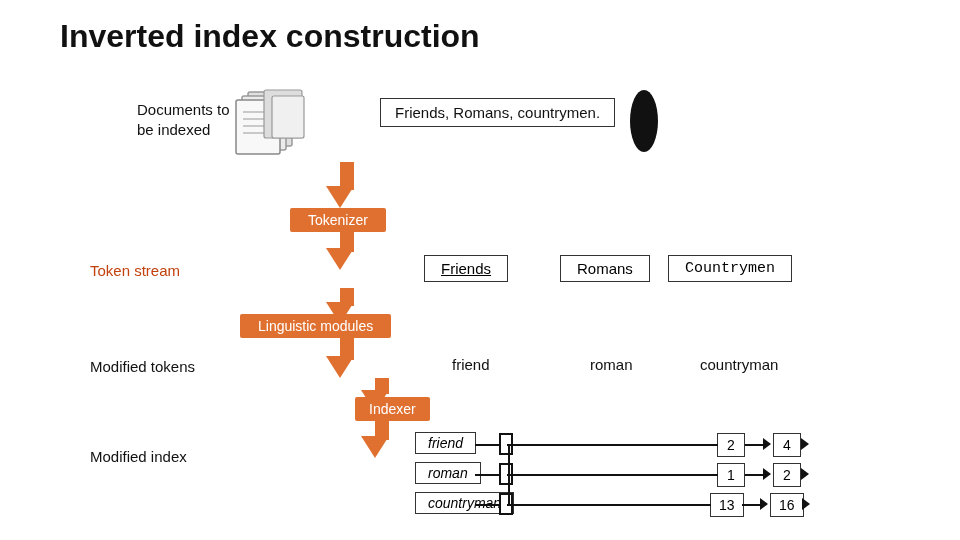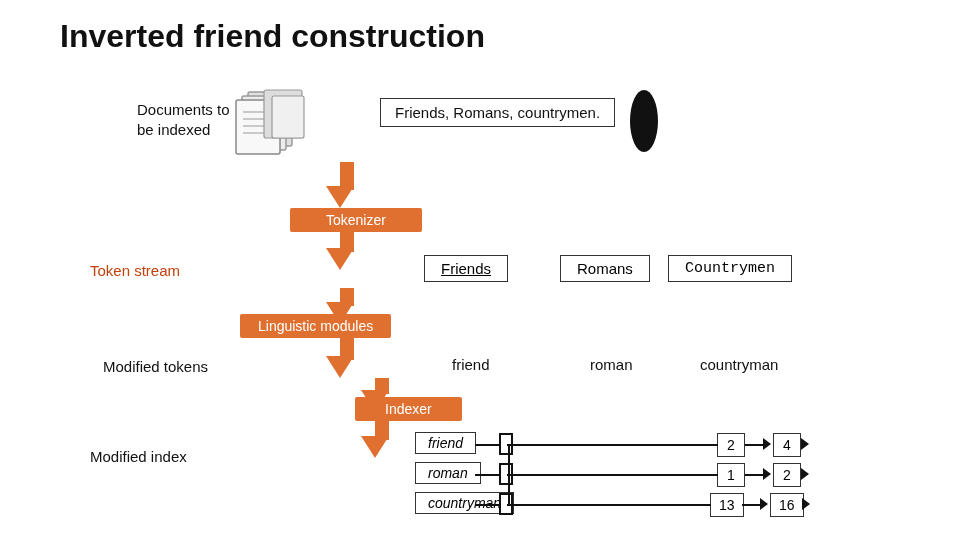--- a/index.html
+++ b/index.html
@@ -76,21 +76,21 @@
       position: absolute;
     }
     
     .tokenizer-box {
       position: absolute;
       top: 208px;
       left: 290px;
       background: #e07030;
       color: #fff;
       font-size: 14px;
-      padding: 4px 36px;
+      padding: 4px 18px;
       border-radius: 2px;
     }
     
     .token-stream-label {
       position: absolute;
       top: 262px;
       left: 90px;
       font-size: 15px;
       color: #c2410c;
     }
@@ -113,38 +113,37 @@
       padding: 4px 18px;
       border-radius: 2px;
     }
     
     .mod-tokens-label {
       position: absolute;
       top: 358px;
       left: 90px;
       font-size: 15px;
       color: #111;
-      margin-left: 13px;
     }
     
     .mod-token-box {
       position: absolute;
       border: none;
       font-size: 15px;
       color: #111;
     }
     
     .indexer-box {
       position: absolute;
       top: 397px;
       left: 355px;
       background: #e07030;
       color: #fff;
       font-size: 14px;
-      padding: 4px 30px;
+      padding: 4px 14px;
       border-radius: 2px;
     }
     
     .inv-index-label {
       position: absolute;
       top: 448px;
       left: 90px;
       font-size: 15px;
       color: #111;
     }
@@ -187,21 +186,21 @@
     }
     .v-line {
       position: absolute;
       background: #111;
       width: 2px;
     }
   </style>
 </head>
 <body>
 
-<div class="page-title">Inverted friend construction</div>
+<div class="page-title">Inverted index construction</div>
 
 <div class="docs-label">
   <span>Documents to</span><br>
   <span>be indexed</span>
 </div>
 
 <div class="doc-icon">
   <svg viewBox="0 0 80 70" xmlns="http://www.w3.org/2000/svg">
 
     <rect x="18" y="4" width="44" height="54" rx="2" fill="#e0e0e0" stroke="#999" stroke-width="1.5"></rect>

